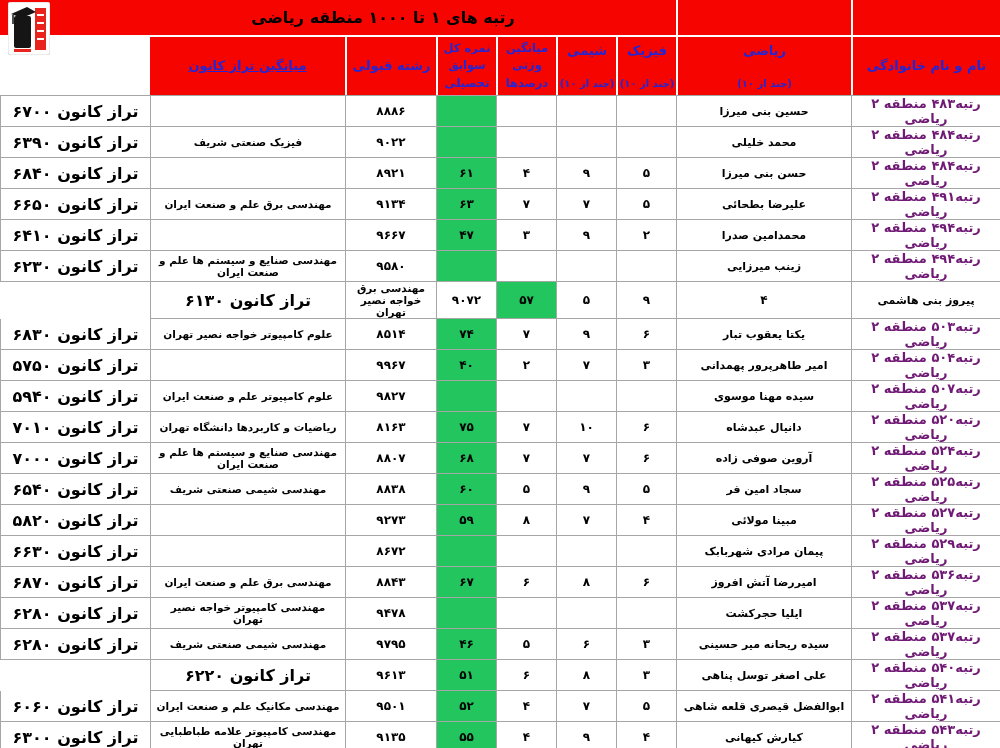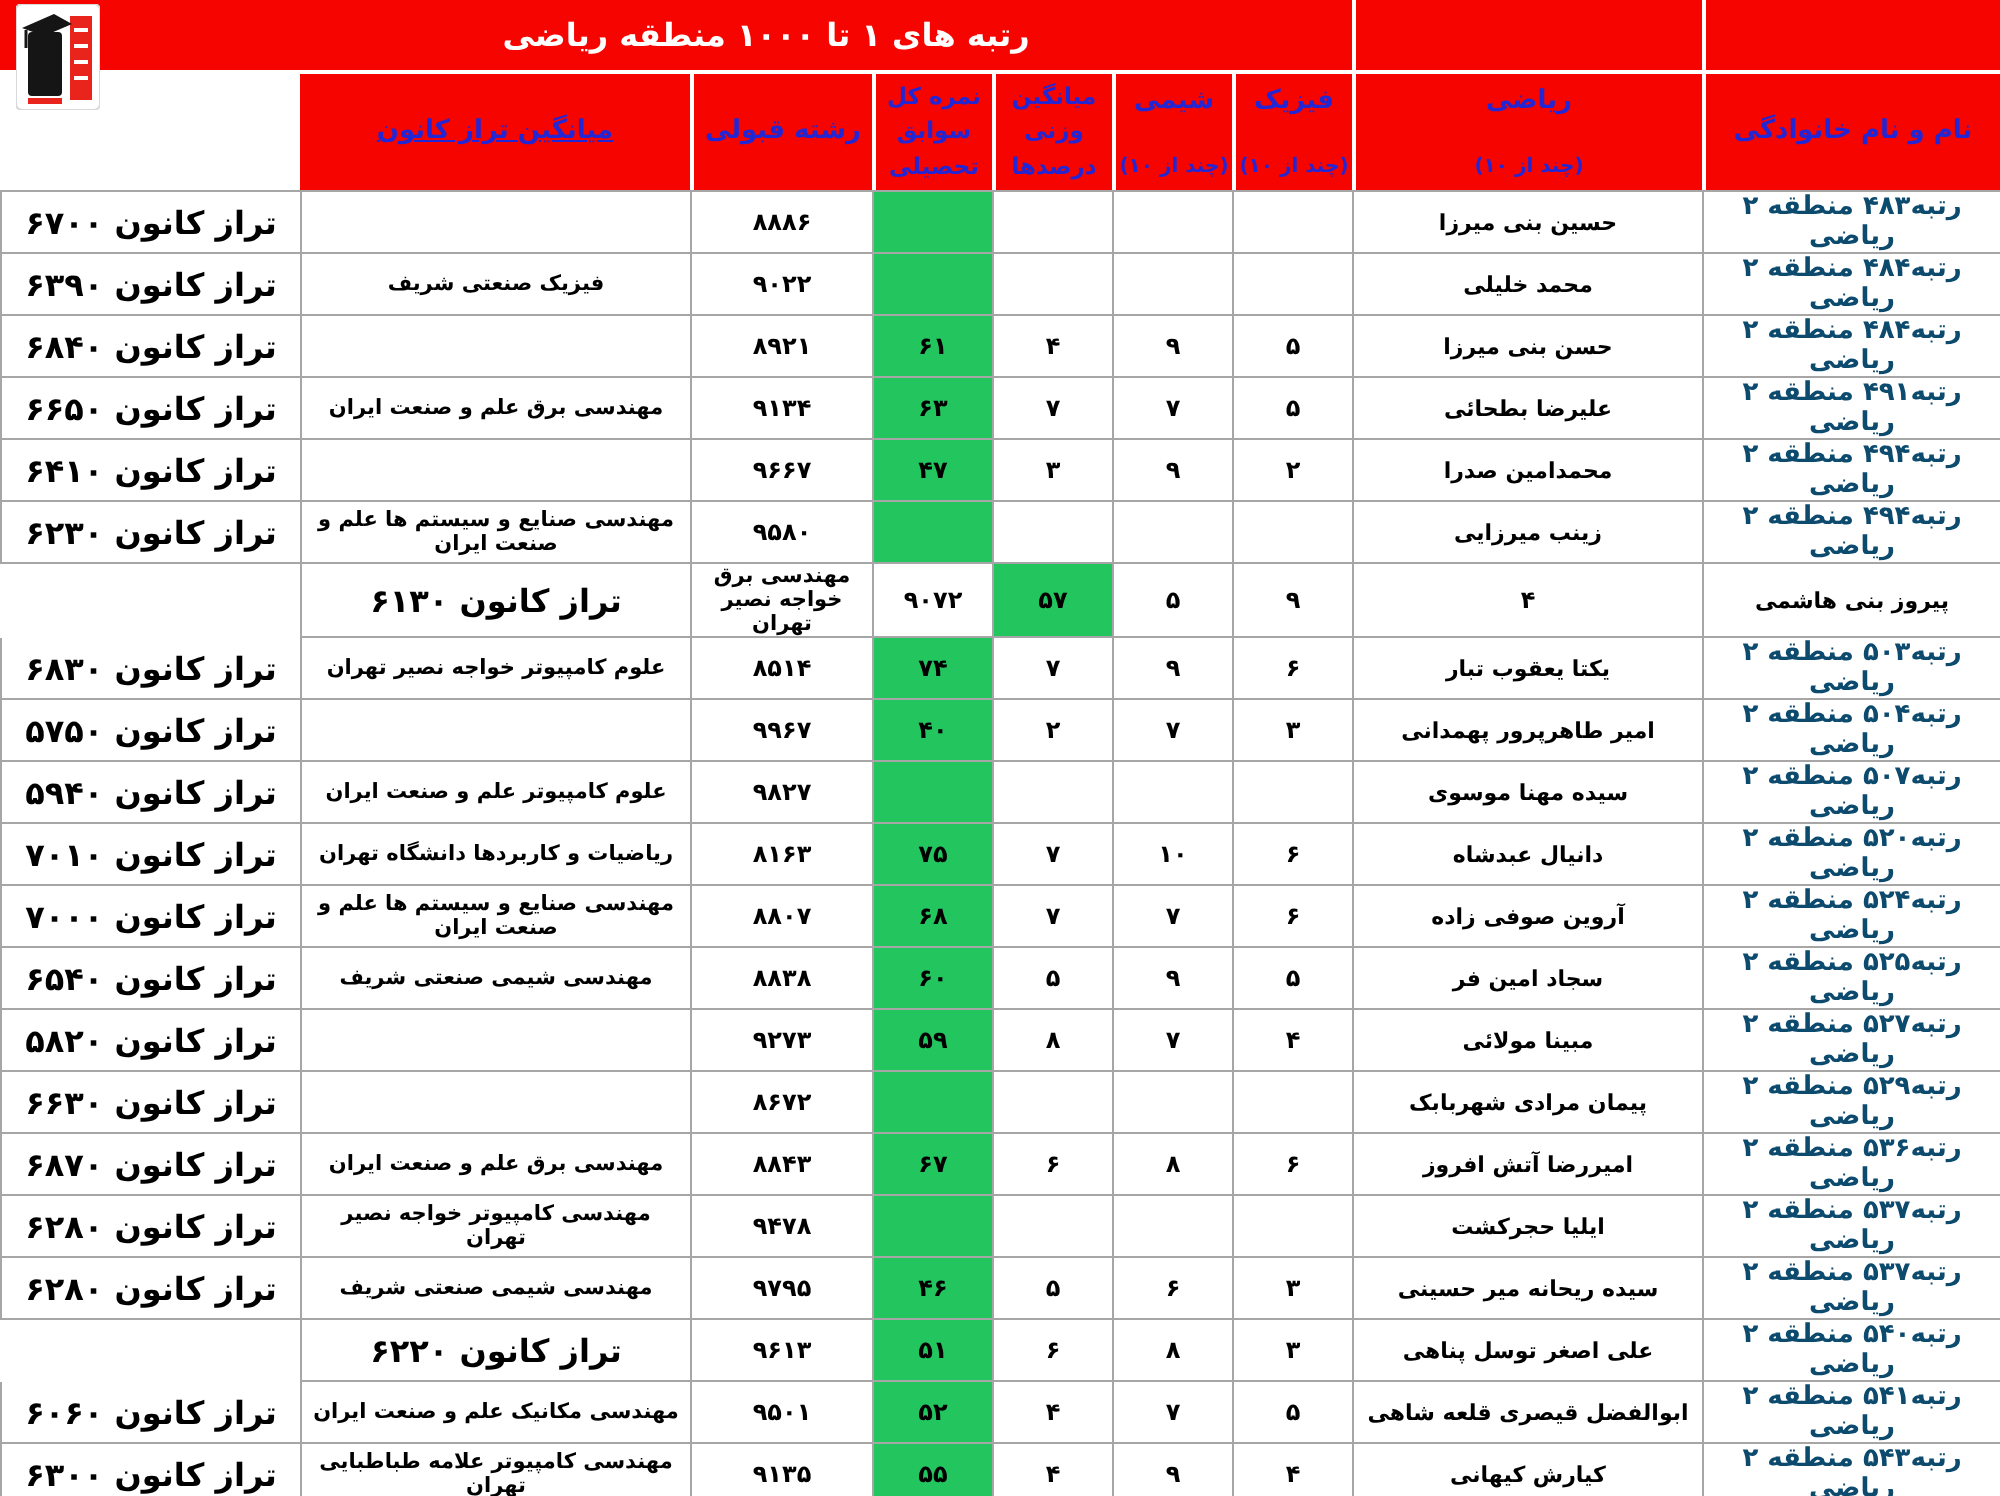--- a/index.html
+++ b/index.html
@@ -6,40 +6,40 @@
   body{width:1000px;height:748px;overflow:hidden;
        font-family:"DejaVu Sans", sans-serif;}
   .sheet{position:relative;width:1000px;height:748px;direction:rtl;background:#fff;}
 
   
   .title-row{display:grid;grid-template-columns:149px 175px 676px;height:37px;}
   .title-row > div{background:#F60500;box-sizing:border-box;
        border-left:2px solid #fff;border-bottom:2px solid #fff;}
   .title-row > div:last-child{border-left:none;}
   .title-cell{display:flex;align-items:center;justify-content:center;
-       color:#ffffff;font-weight:bold;font-size:16px;padding-left:90px;}
+       color:#000000;font-weight:bold;font-size:16px;padding-left:90px;}
 
   
   .header-row{display:grid;grid-template-columns:149px 175px 60px 60px 60px 60px 91px 195px 150px;height:58px;}
   .hcell{background:#F60500;color:#2326D4;font-weight:bold;box-sizing:border-box;
        border-left:2px solid #fff;display:flex;flex-direction:column;
        align-items:center;justify-content:center;text-align:center;line-height:1.5;}
   .header-row .hcell:last-child{border-left:none;text-decoration:underline;}
   .h-main{font-size:13px;}
   .h-line{font-size:11.5px;}
   .h-sub{font-size:10px;margin-top:16px;}
 
   
   .rows{height:653px;display:grid;grid-template-rows:repeat(24,1fr);
        border-top:1px solid #A6A6A6;box-sizing:border-box;}
   .row{display:grid;grid-template-columns:149px 175px 60px 60px 60px 60px 91px 195px 150px;}
   .cell{box-sizing:border-box;border-left:1px solid #A6A6A6;border-bottom:1px solid #A6A6A6;
        display:flex;align-items:center;justify-content:center;text-align:center;
        overflow:hidden;background:#fff;color:#000;font-weight:bold;}
-  .c-rank{color:#0c4a6e;font-size:13px;}
+  .c-rank{color:#701a75;font-size:13px;}
   .c-name{font-size:11px;}
   .c-math,.c-physics,.c-chemistry{font-size:12px;}
   .c-weighted_avg{background:#22c55e;font-size:12px;}
   .c-total_score{font-size:12px;}
   .c-major{font-size:10.5px;padding:0 4px;line-height:1.15;}
   .c-kanoon{font-size:16px;}
 
   
   .logo{position:absolute;top:2px;left:8px;width:42px;height:53px;z-index:5;}
 </style>

